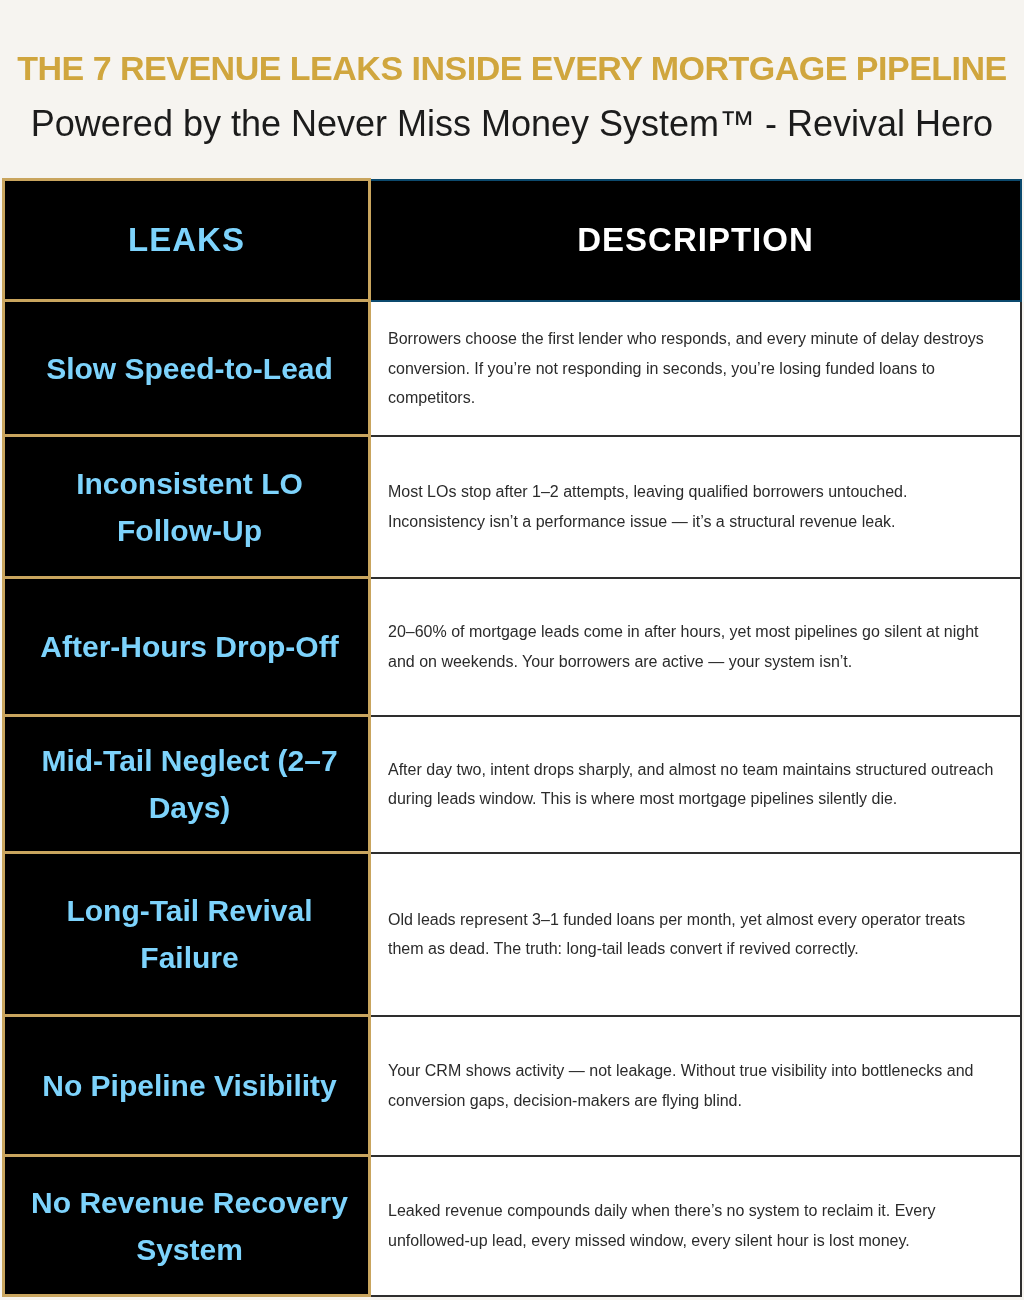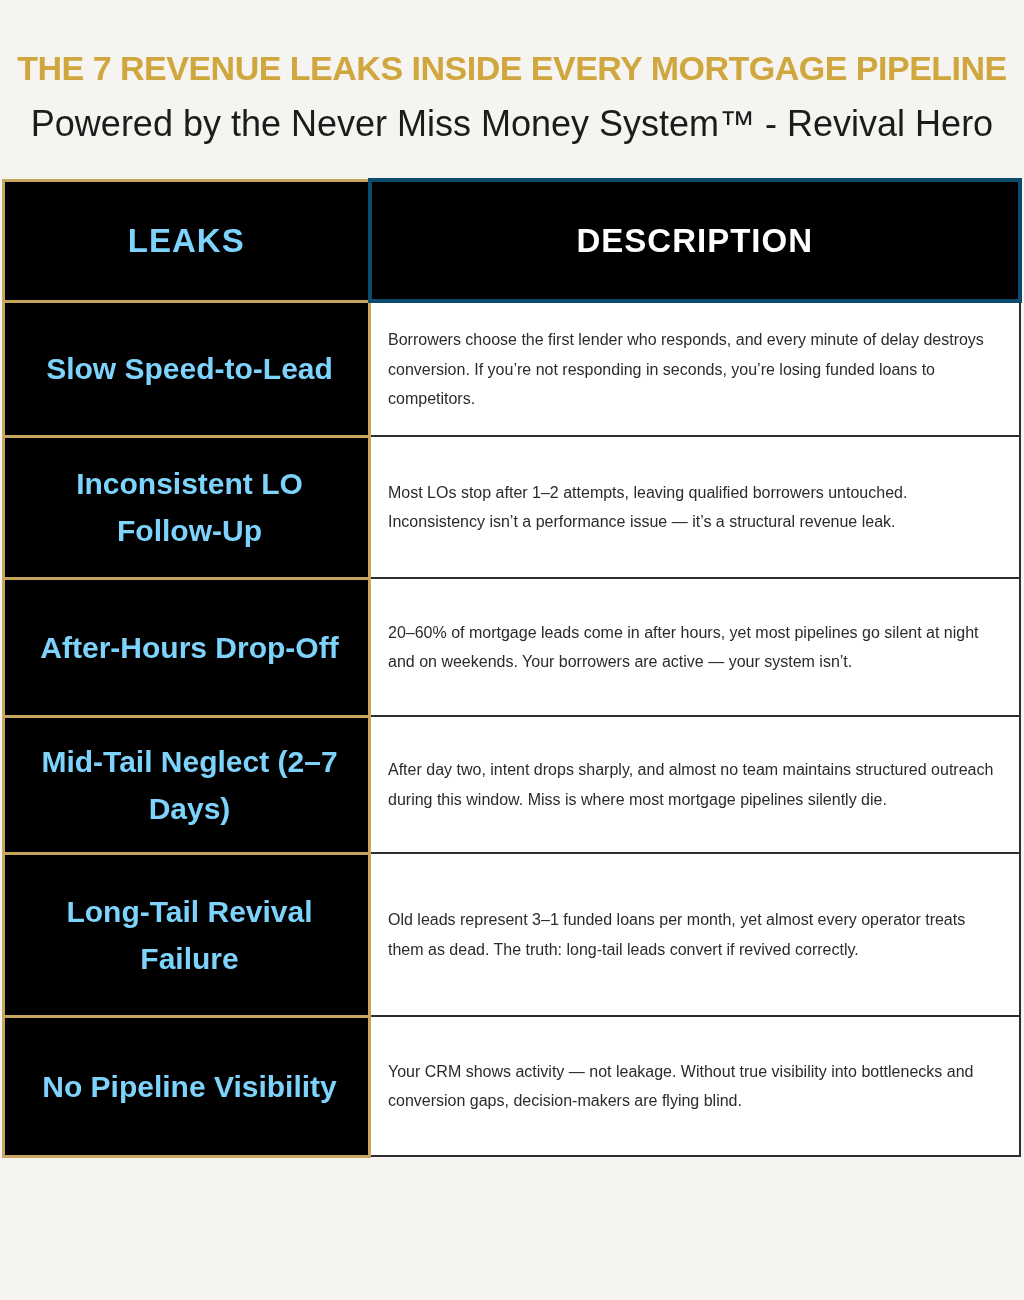--- a/index.html
+++ b/index.html
@@ -45,21 +45,21 @@
   col.c-leak  { width: 366px; }
   th, td { box-sizing: border-box; vertical-align: middle; }
   th.leak-hd, td.leak-cell {
     background: #000000;
     color: #7dd3fc;
     border: 3px solid #c9a55e;
   }
   th.desc-hd {
     background: #000000;
     color: #ffffff;
-    border: 4px solid #0c4a6e;
+    border: 2px solid #0c4a6e;
   }
   td.desc-cell {
     background: #ffffff;
     color: #2b2b2b;
     border: 2px solid #2e2e2e;
   }
   th {
     font-size: 33px;
     font-weight: 700;
     letter-spacing: 1px;
@@ -116,26 +116,30 @@
       <tr class="h-r2">
         <td class="leak-cell">Inconsistent LO Follow-Up</td>
         <td class="desc-cell">Most LOs stop after 1–2 attempts, leaving qualified borrowers untouched. Inconsistency isn’t a performance issue — it’s a structural revenue leak.</td>
       </tr>
       <tr class="h-r3">
         <td class="leak-cell">After-Hours Drop-Off</td>
         <td class="desc-cell">20–60% of mortgage leads come in after hours, yet most pipelines go silent at night and on weekends. Your borrowers are active — your system isn’t.</td>
       </tr>
       <tr class="h-r4">
         <td class="leak-cell">Mid-Tail Neglect (2–7 Days)</td>
-        <td class="desc-cell">After day two, intent drops sharply, and almost no team maintains structured outreach during this window. Miss is where most mortgage pipelines silently die.</td>
+        <td class="desc-cell">After day two, intent drops sharply, and almost no team maintains structured outreach during leads window. This is where most mortgage pipelines silently die.</td>
       </tr>
       <tr class="h-r5">
         <td class="leak-cell">Long-Tail Revival Failure</td>
         <td class="desc-cell">Old leads represent 3–1 funded loans per month, yet almost every operator treats them as dead. The truth: long-tail leads convert if revived correctly.</td>
       </tr>
       <tr class="h-r6">
         <td class="leak-cell">No Pipeline Visibility</td>
         <td class="desc-cell">Your CRM shows activity — not leakage. Without true visibility into bottlenecks and conversion gaps, decision-makers are flying blind.</td>
       </tr>
+      <tr class="h-r7">
+        <td class="leak-cell">No Revenue Recovery System</td>
+        <td class="desc-cell">Leaked revenue compounds daily when there’s no system to reclaim it. Every unfollowed-up lead, every missed window, every silent hour is lost money.</td>
+      </tr>
     </tbody>
   </table>
 
 </div>
 
 </body></html>

